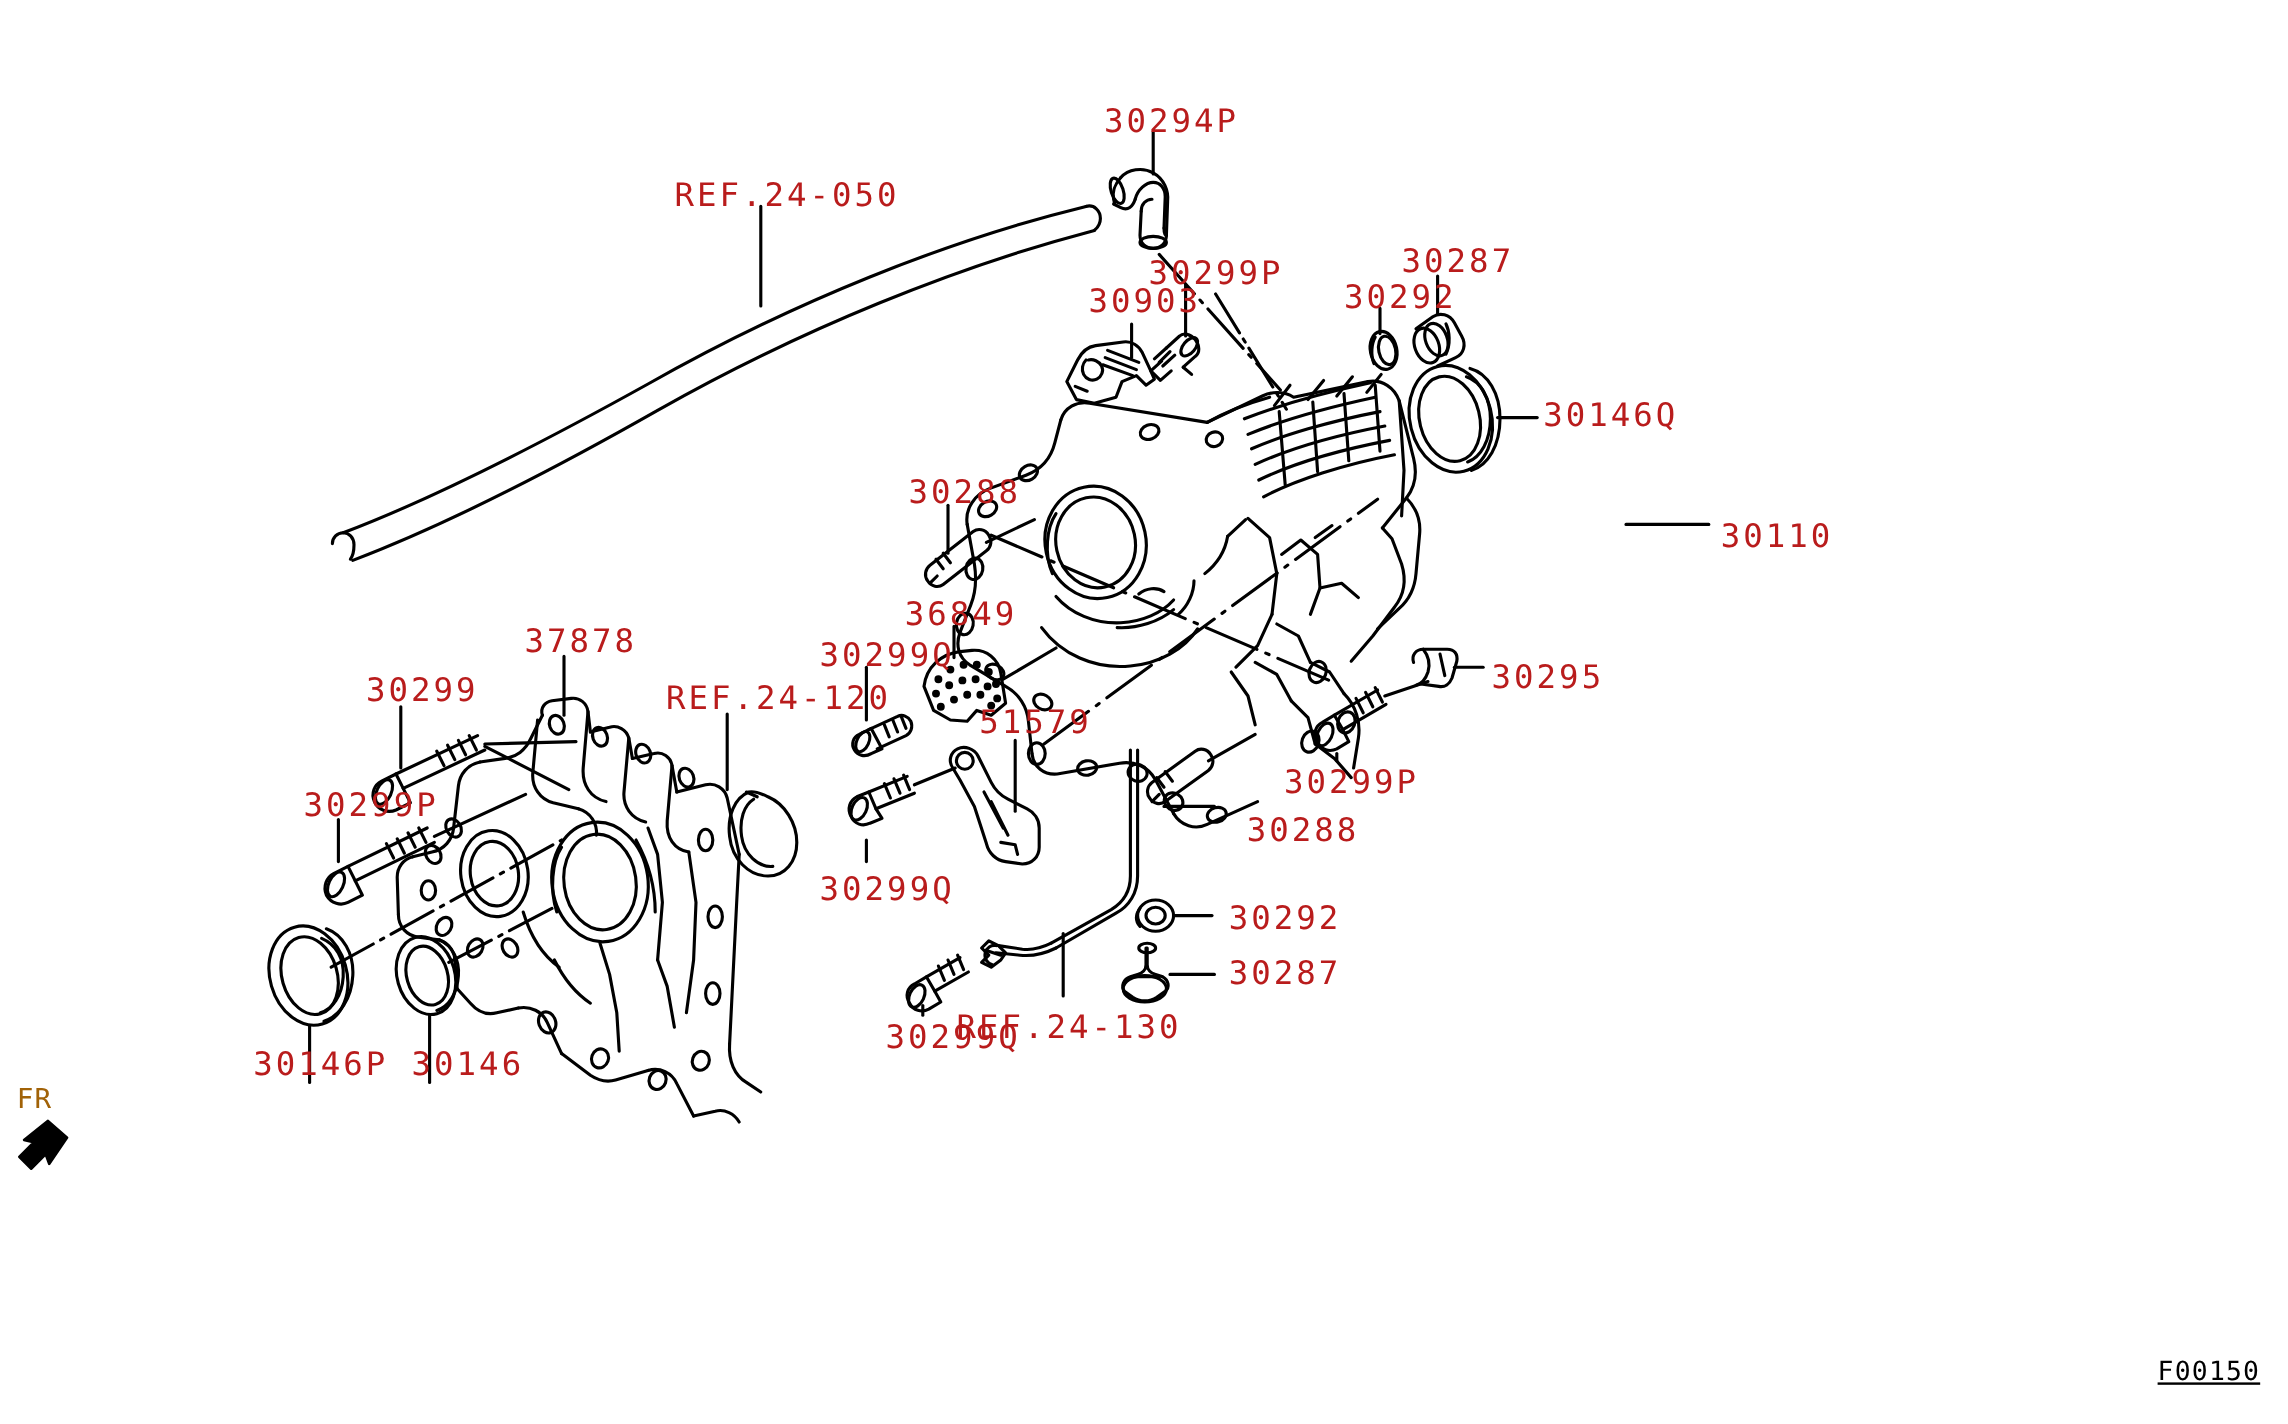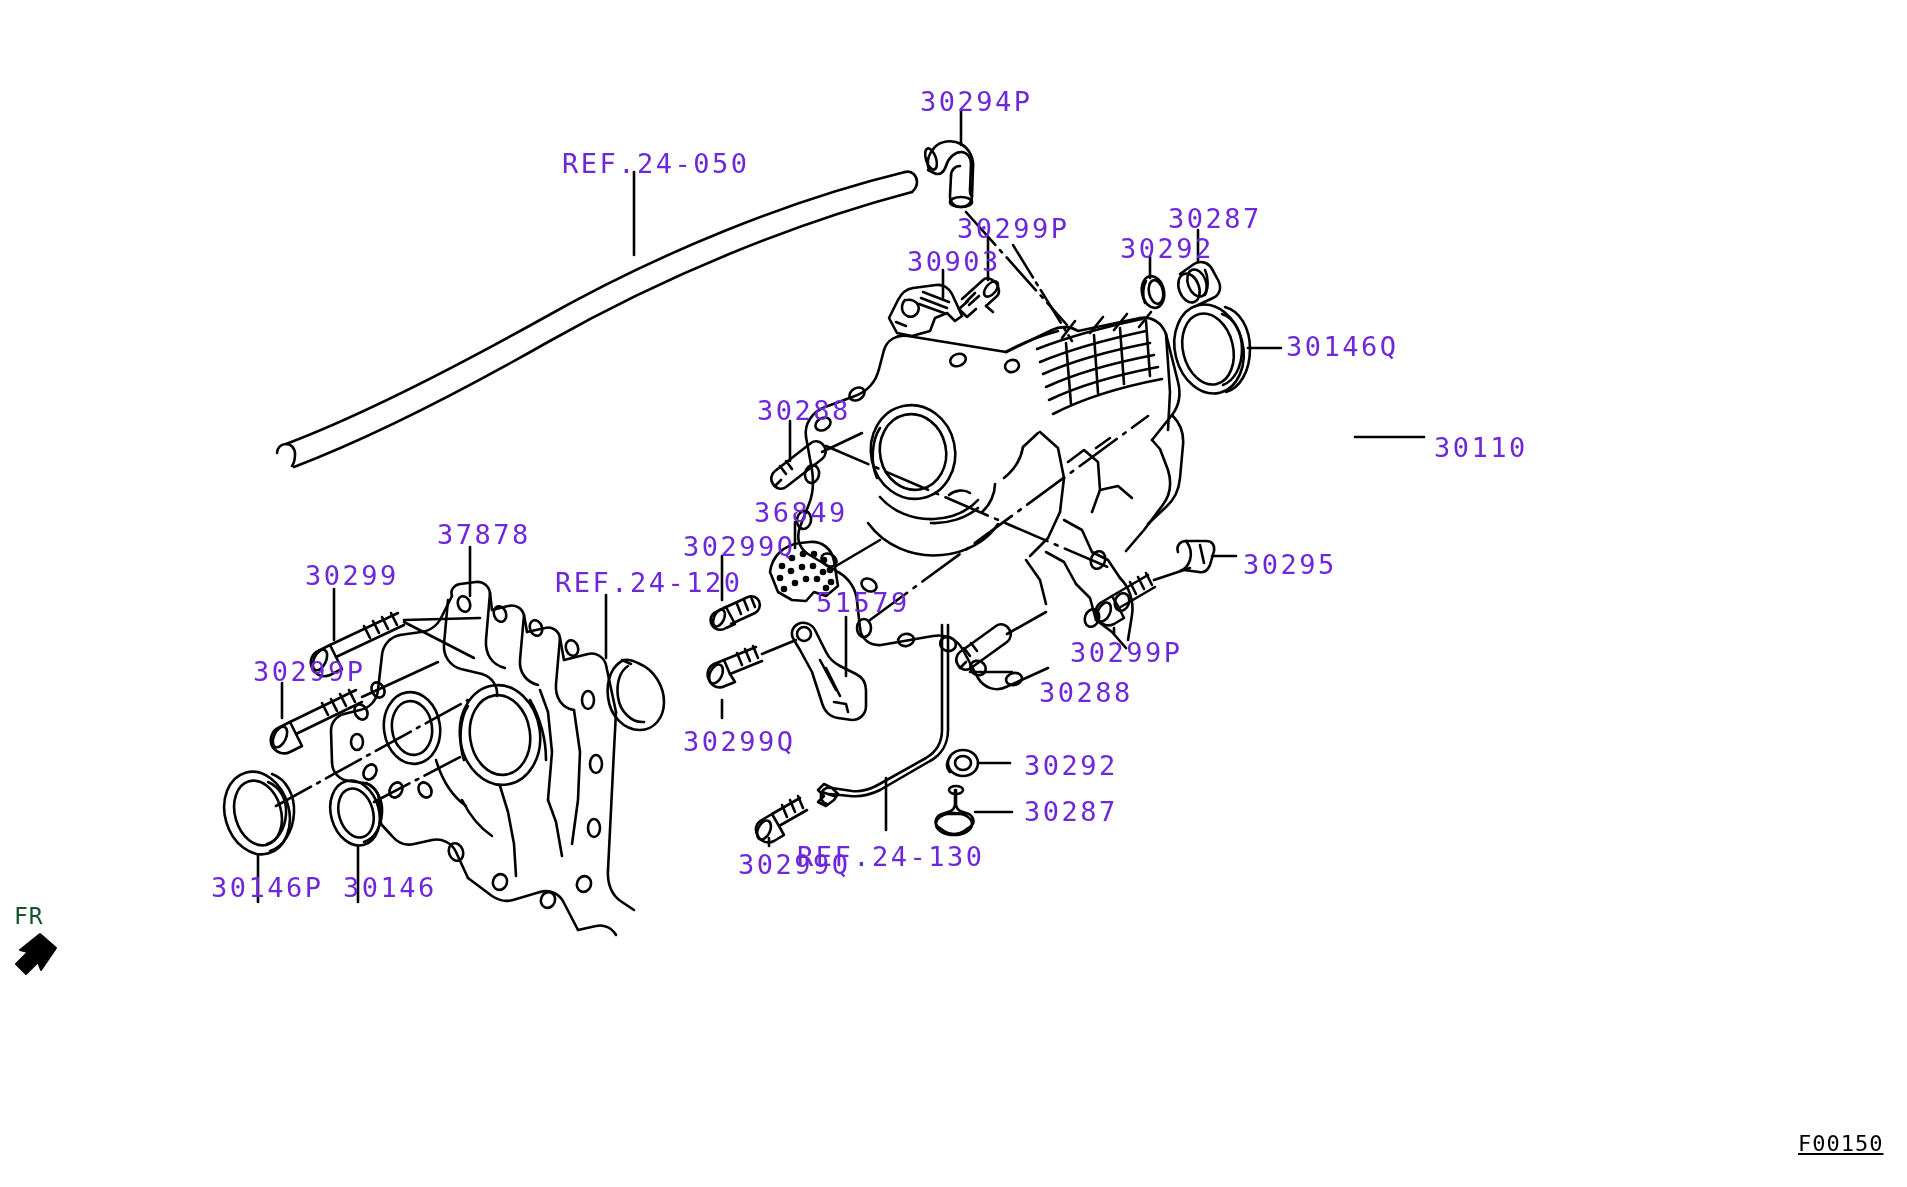--- a/index.html
+++ b/index.html
@@ -10,21 +10,21 @@
   #page {
     position: relative;
     width: 1907px;
     height: 1187px;
     background: #ffffff;
     overflow: hidden;
     font-family: "DejaVu Sans Mono", "Liberation Mono", monospace;
   }
   .lbl {
     position: absolute;
-    color: #6d28d9;
+    color: #b91c1c;
     font-family: "DejaVu Sans Mono", "Liberation Mono", monospace;
     font-size: 27px;
     letter-spacing: 2.5px;
     white-space: nowrap;
     line-height: 1;
     font-weight: 400;
   }
   .diagcode {
     position: absolute;
     font-size: 22px;
@@ -35,21 +35,21 @@
   }
   #artwork {
     position: absolute;
     left: 0;
     top: 0;
   }
   .frtext {
     position: absolute;
     font-size: 23px;
     letter-spacing: 1px;
-    color: #14532d;
+    color: #a16207;
     font-family: "DejaVu Sans Mono", "Liberation Mono", monospace;
   }
 </style>
 </head>
 <body>
 
 <div id="page">
 
   <svg id="artwork" width="1907" height="1187" viewBox="0 0 1907 1187" xmlns="http://www.w3.org/2000/svg">
     <g fill="none" stroke="#000000" stroke-width="2.6" stroke-linecap="round" stroke-linejoin="round">
@@ -492,21 +492,21 @@
       <g>
         <path d="M40,934 L20,950 L28,952 L16,964 L26,974 L38,962 L41,970 L56,948 Z" fill="#000" stroke="#000" stroke-width="2"></path>
       </g>
 
     </g>
   </svg>
 
   <div class="lbl" style="left:562px; top:150px;">REF.24-050</div>
   <div class="lbl" style="left:920px; top:88px;">30294P</div>
   <div class="lbl" style="left:957px; top:215px;">30299P</div>
-  <div class="lbl" style="left:907px; top:248px;">30903</div>
+  <div class="lbl" style="left:907px; top:238px;">30903</div>
   <div class="lbl" style="left:1168px; top:205px;">30287</div>
   <div class="lbl" style="left:1120px; top:235px;">30292</div>
   <div class="lbl" style="left:1286px; top:333px;">30146Q</div>
   <div class="lbl" style="left:1434px; top:434px;">30110</div>
   <div class="lbl" style="left:757px; top:397px;">30288</div>
   <div class="lbl" style="left:754px; top:499px;">36849</div>
   <div class="lbl" style="left:683px; top:533px;">30299Q</div>
   <div class="lbl" style="left:437px; top:521px;">37878</div>
   <div class="lbl" style="left:305px; top:562px;">30299</div>
   <div class="lbl" style="left:555px; top:569px;">REF.24-120</div>

